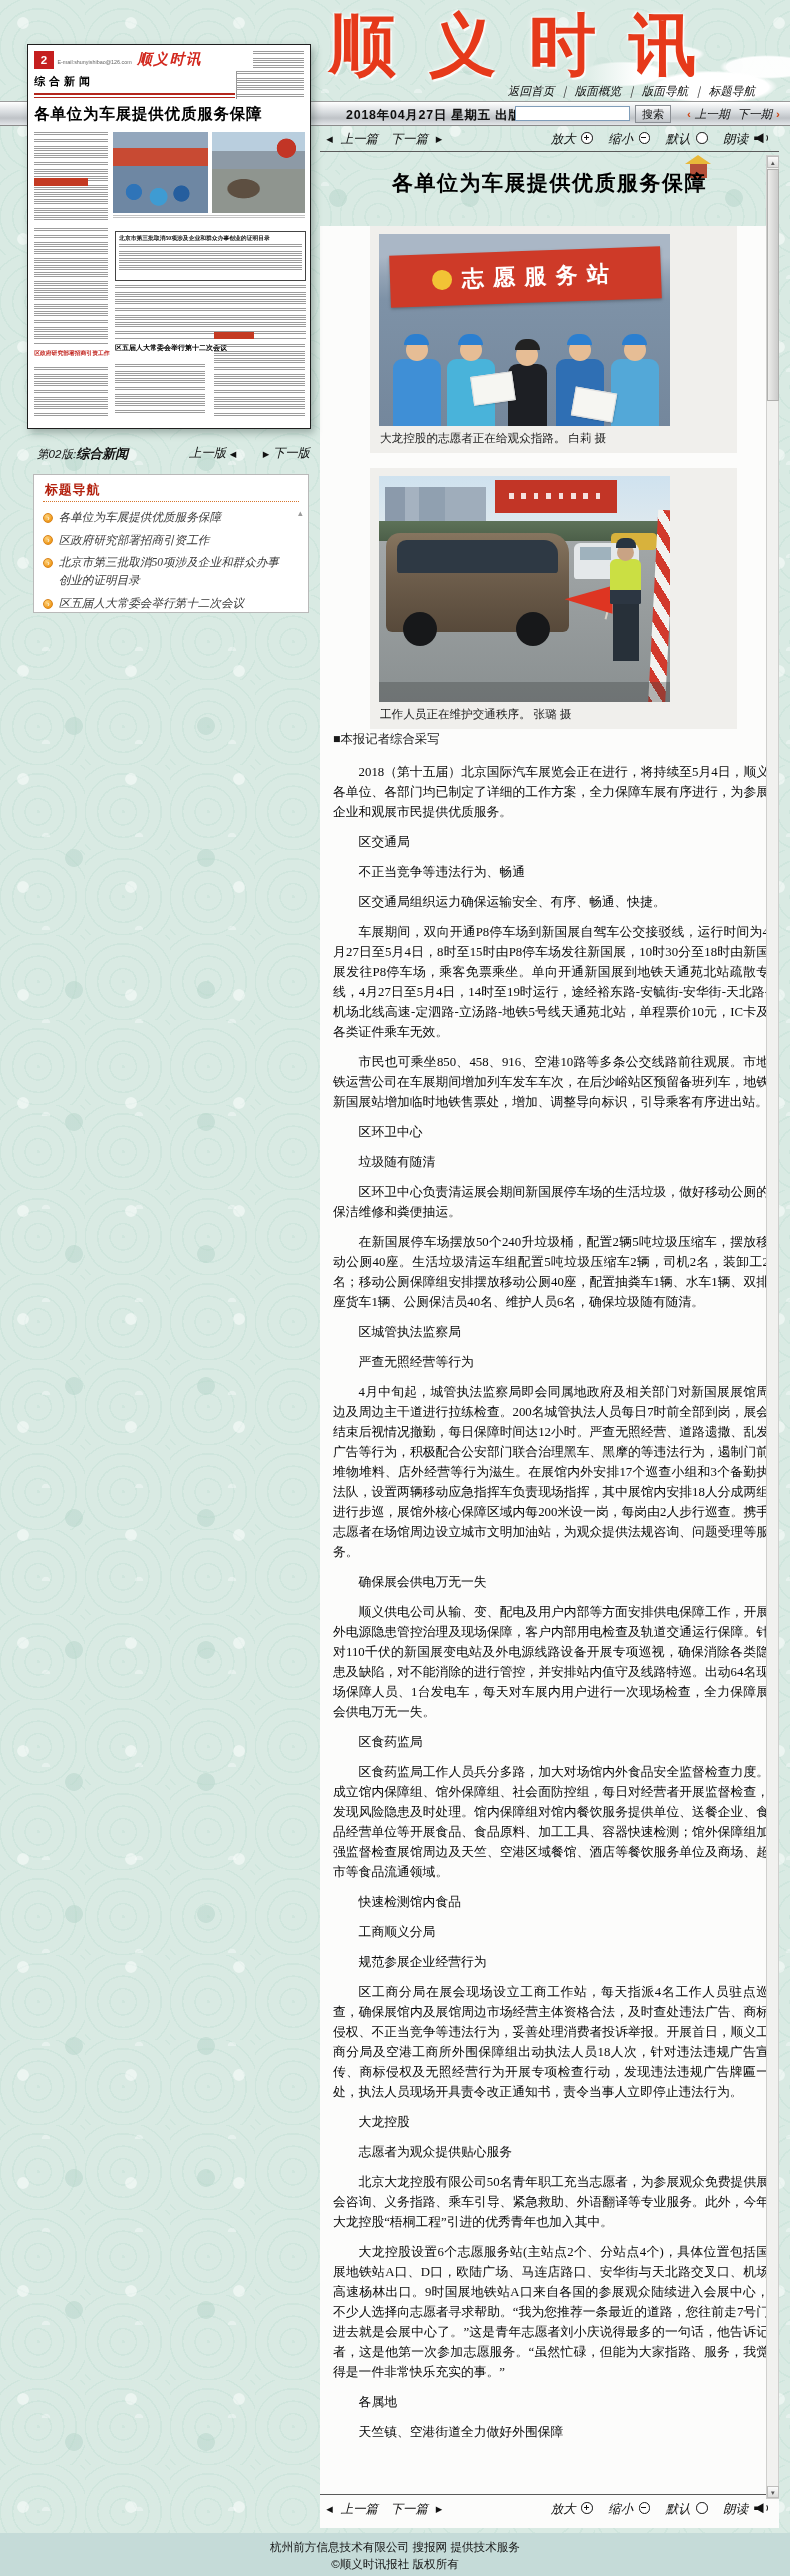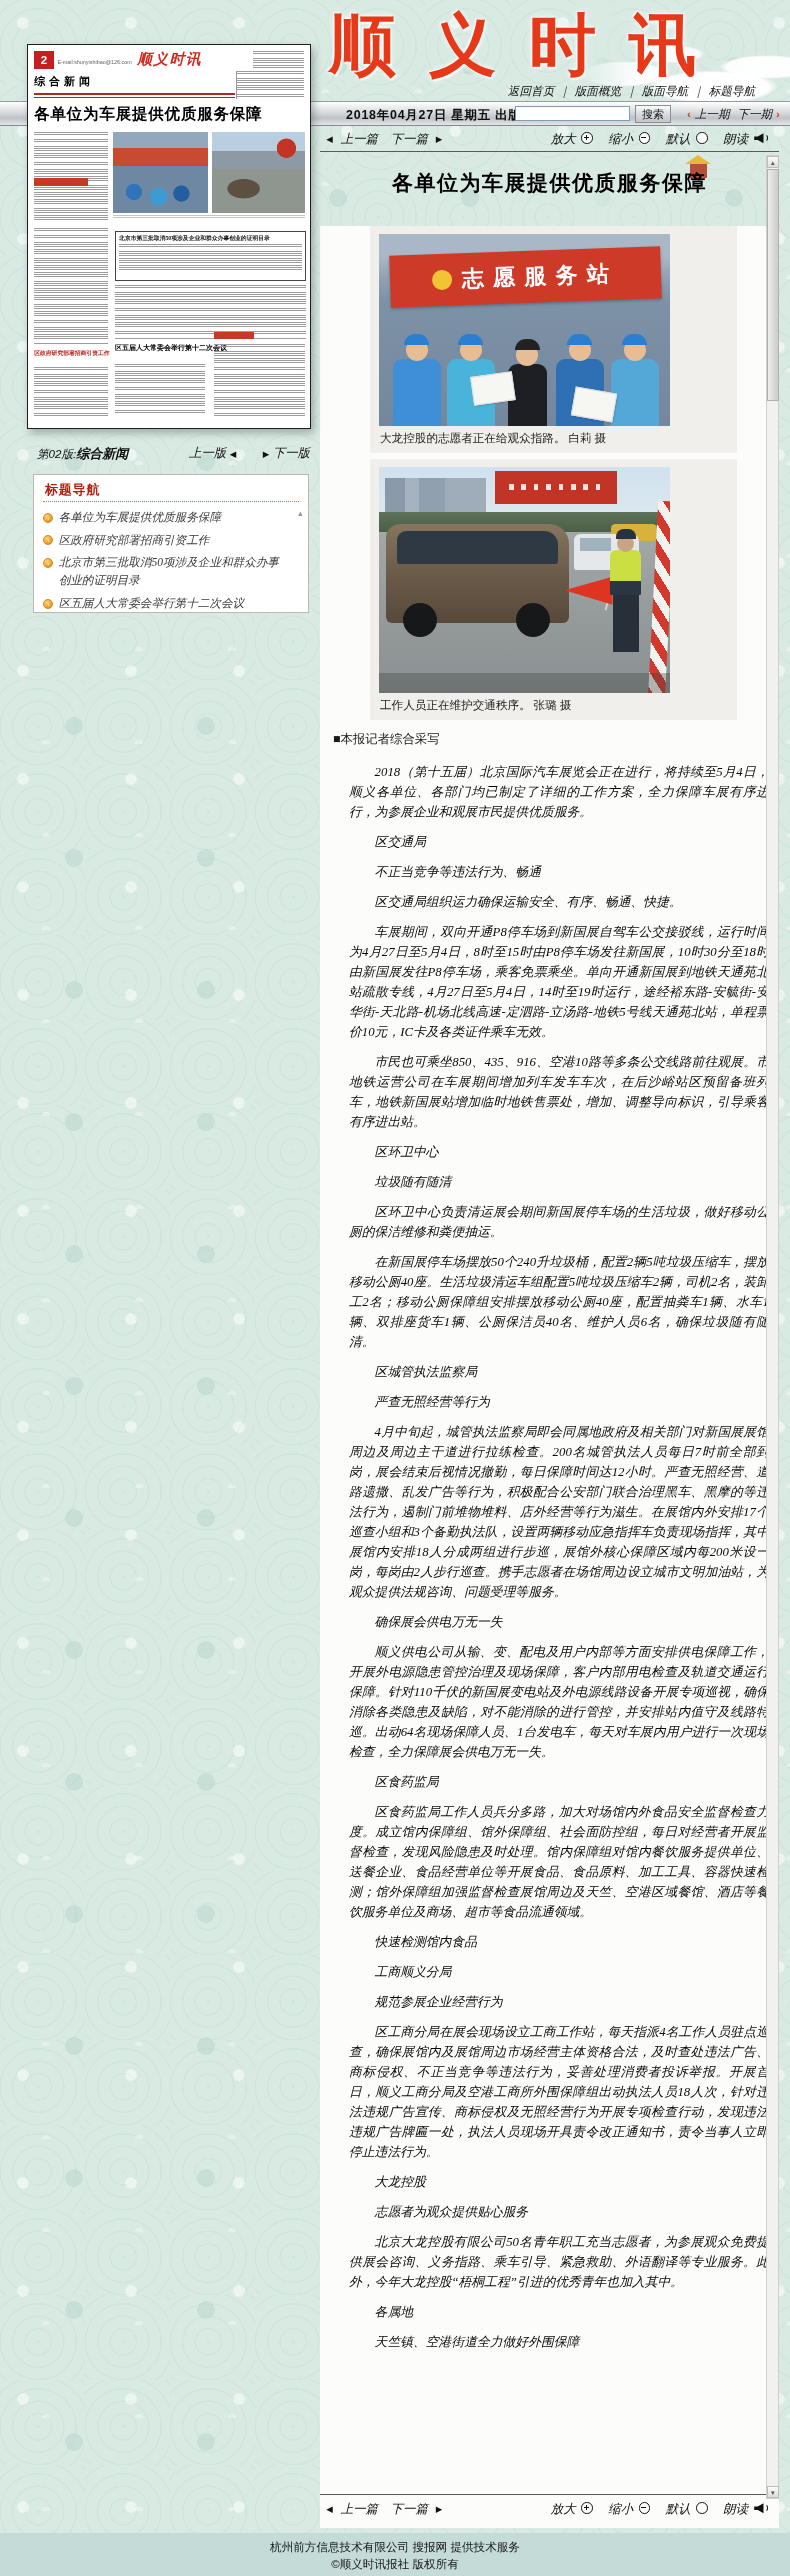--- a/index.html
+++ b/index.html
@@ -99,21 +99,21 @@
   .sb-down { bottom:0; }
   .sb-thumb { position:absolute; left:0; top:13px; width:11.6px; height:232px;
     background:linear-gradient(90deg,#ececea,#cccccb); border:0.8px solid #b0b0ae; cursor:grab; }
 
   
   .article-title { position:absolute; left:320px; top:169px; width:459px; z-index:6; text-align:center;
     font-family:"Liberation Sans",sans-serif; font-weight:bold; font-size:21px; color:#000; letter-spacing:1.5px; }
 
   .photo-block { position:absolute; left:50px; width:367px; background:#f0efec; z-index:3; }
   .pb-1 { top:0; height:227px; }
-  .pb-2 { top:233px; height:261px; }
+  .pb-2 { top:242px; height:261px; }
   .photo { position:absolute; left:8.5px; top:7.7px; width:291px; overflow:hidden; background:#889; }
   .photo-1 { height:192px; }
   .photo-2 { height:226px; }
   .caption { position:absolute; left:10px; font-size:11.6px; color:#1d1d1d; }
   .cap-1 { top:205px; }
   .cap-2 { top:239px; }
 
   
   .p1-bg { position:absolute; inset:0;
     background:linear-gradient(180deg,#aab7c6 0%,#aab7c6 12%,#93a3b5 22%,#7e92a7 34%,#74879c 100%); }
@@ -168,21 +168,21 @@
     clip-path:polygon(0 48%, 100% 0, 100% 100%); }
   .p2-stick { position:absolute; left:231px; top:99px; width:2.3px; height:45px; background:#d8d2c6; transform:rotate(14deg); }
   .p2-barrier { position:absolute; right:0px; top:34px; width:17px; height:201px; transform:rotate(3deg);
     background:repeating-linear-gradient(55deg, #d2392c 0 8.5px, #f2f2ef 8.5px 17px); }
   .p2-shadow { position:absolute; left:0; bottom:0; right:0; height:20px; background:rgba(60,62,64,.35); }
 
   .byline { position:absolute; left:13px; top:505px; font-size:12.4px; color:#1a1a1a; z-index:3; }
 
   .body-text { position:absolute; left:13px; top:536px; width:436px; height:1730px; overflow:hidden; z-index:3;
     font-size:12.8px; line-height:20px; color:#0a0a0a; text-align:justify; }
-  .body-text p { text-indent:2em; margin:0 0 10px 16px;font-style:italic; }
+  .body-text p { text-indent:2em; margin:0 0 10px 0; }
 
   
   .newspaper { position:absolute; left:27px; top:44px; width:284px; height:385px; z-index:8;
     background:#fff; border:1.5px solid #1e1e1e; box-shadow:3.1px 3.9px 7.7px rgba(40,60,55,.35); }
   .np-num { position:absolute; left:6.2px; top:6.2px; width:19.4px; height:18px; background:#c51f1f; color:#fff;
     font-family:"Liberation Sans",sans-serif; font-weight:bold; font-size:11.6px; line-height:18px; text-align:center; }
   .np-email { position:absolute; left:29.4px; top:14px; font-size:5.4px; color:#666; font-family:"Liberation Sans",sans-serif; }
   .np-mast { position:absolute; left:95px; top:4.6px; width:93px; text-align:center; color:#d2281e;
     font-weight:bold; font-style:italic; font-size:14.7px; letter-spacing:1.5px; }
   .np-meta { position:absolute; right:6.2px; top:6.2px; width:51px; height:17px; }
@@ -334,39 +334,40 @@
 
     <div class="byline">■本报记者综合采写</div>
 
     <div class="body-text">
 
     <p>2018（第十五届）北京国际汽车展览会正在进行，将持续至5月4日，顺义各单位、各部门均已制定了详细的工作方案，全力保障车展有序进行，为参展企业和观展市民提供优质服务。</p>
         <p>区交通局</p>
         <p>不正当竞争等违法行为、畅通</p>
         <p>区交通局组织运力确保运输安全、有序、畅通、快捷。</p>
         <p>车展期间，双向开通P8停车场到新国展自驾车公交接驳线，运行时间为4月27日至5月4日，8时至15时由P8停车场发往新国展，10时30分至18时由新国展发往P8停车场，乘客免票乘坐。单向开通新国展到地铁天通苑北站疏散专线，4月27日至5月4日，14时至19时运行，途经裕东路-安毓街-安华街-天北路-机场北线高速-定泗路-立汤路-地铁5号线天通苑北站，单程票价10元，IC卡及各类证件乘车无效。</p>
-        <p>市民也可乘坐850、435、916、空港10路等多条公交线路前往观展。市地铁运营公司在车展期间增加列车发车车次，在后沙峪站区预留备班列车，地铁新国展站增加临时地铁售票处，增加、调整导向标识，引导乘客有序进出站。</p>
+        <p>市民也可乘坐850、458、916、空港10路等多条公交线路前往观展。市地铁运营公司在车展期间增加列车发车车次，在后沙峪站区预留备班列车，地铁新国展站增加临时地铁售票处，增加、调整导向标识，引导乘客有序进出站。</p>
         <p>区环卫中心</p>
         <p>垃圾随有随清</p>
         <p>区环卫中心负责清运展会期间新国展停车场的生活垃圾，做好移动公厕的保洁维修和粪便抽运。</p>
         <p>在新国展停车场摆放50个240升垃圾桶，配置2辆5吨垃圾压缩车，摆放移动公厕40座。生活垃圾清运车组配置5吨垃圾压缩车2辆，司机2名，装卸工2名；移动公厕保障组安排摆放移动公厕40座，配置抽粪车1辆、水车1辆、双排座货车1辆、公厕保洁员40名、维护人员6名，确保垃圾随有随清。</p>
         <p>区城管执法监察局</p>
         <p>严查无照经营等行为</p>
         <p>4月中旬起，城管执法监察局即会同属地政府及相关部门对新国展展馆周边及周边主干道进行拉练检查。200名城管执法人员每日7时前全部到岗，展会结束后视情况撤勤，每日保障时间达12小时。严查无照经营、道路遗撒、乱发广告等行为，积极配合公安部门联合治理黑车、黑摩的等违法行为，遏制门前堆物堆料、店外经营等行为滋生。在展馆内外安排17个巡查小组和3个备勤执法队，设置两辆移动应急指挥车负责现场指挥，其中展馆内安排18人分成两组进行步巡，展馆外核心保障区域内每200米设一岗，每岗由2人步行巡查。携手志愿者在场馆周边设立城市文明加油站，为观众提供法规咨询、问题受理等服务。</p>
         <p>确保展会供电万无一失</p>
         <p>顺义供电公司从输、变、配电及用户内部等方面安排供电保障工作，开展外电源隐患管控治理及现场保障，客户内部用电检查及轨道交通运行保障。针对110千伏的新国展变电站及外电源线路设备开展专项巡视，确保消除各类隐患及缺陷，对不能消除的进行管控，并安排站内值守及线路特巡。出动64名现场保障人员、1台发电车，每天对车展内用户进行一次现场检查，全力保障展会供电万无一失。</p>
         <p>区食药监局</p>
         <p>区食药监局工作人员兵分多路，加大对场馆内外食品安全监督检查力度。成立馆内保障组、馆外保障组、社会面防控组，每日对经营者开展监督检查，发现风险隐患及时处理。馆内保障组对馆内餐饮服务提供单位、送餐企业、食品经营单位等开展食品、食品原料、加工工具、容器快速检测；馆外保障组加强监督检查展馆周边及天竺、空港区域餐馆、酒店等餐饮服务单位及商场、超市等食品流通领域。</p>
         <p>快速检测馆内食品</p>
         <p>工商顺义分局</p>
         <p>规范参展企业经营行为</p>
         <p>区工商分局在展会现场设立工商工作站，每天指派4名工作人员驻点巡查，确保展馆内及展馆周边市场经营主体资格合法，及时查处违法广告、商标侵权、不正当竞争等违法行为，妥善处理消费者投诉举报。开展首日，顺义工商分局及空港工商所外围保障组出动执法人员18人次，针对违法违规广告宣传、商标侵权及无照经营行为开展专项检查行动，发现违法违规广告牌匾一处，执法人员现场开具责令改正通知书，责令当事人立即停止违法行为。</p>
         <p>大龙控股</p>
         <p>志愿者为观众提供贴心服务</p>
         <p>北京大龙控股有限公司50名青年职工充当志愿者，为参展观众免费提供展会咨询、义务指路、乘车引导、紧急救助、外语翻译等专业服务。此外，今年大龙控股“梧桐工程”引进的优秀青年也加入其中。</p>
+        <p>大龙控股设置6个志愿服务站(主站点2个、分站点4个)，具体位置包括国展地铁站A口、D口，欧陆广场、马连店路口、安华街与天北路交叉口、机场高速杨林出口。9时国展地铁站A口来自各国的参展观众陆续进入会展中心，不少人选择向志愿者寻求帮助。“我为您推荐一条最近的道路，您往前走7号门进去就是会展中心了。”这是青年志愿者刘小庆说得最多的一句话，他告诉记者，这是他第一次参加志愿服务。“虽然忙碌，但能为大家指路、服务，我觉得是一件非常快乐充实的事。”</p>
         <p>各属地</p>
         <p>天竺镇、空港街道全力做好外围保障</p>
       </div>
   </div>
 
   <div class="article-title">各单位为车展提供优质服务保障</div>
 
   <div class="art-toolbar t-top">
     <span class="tb-left">
       <span class="tri">◀</span>

